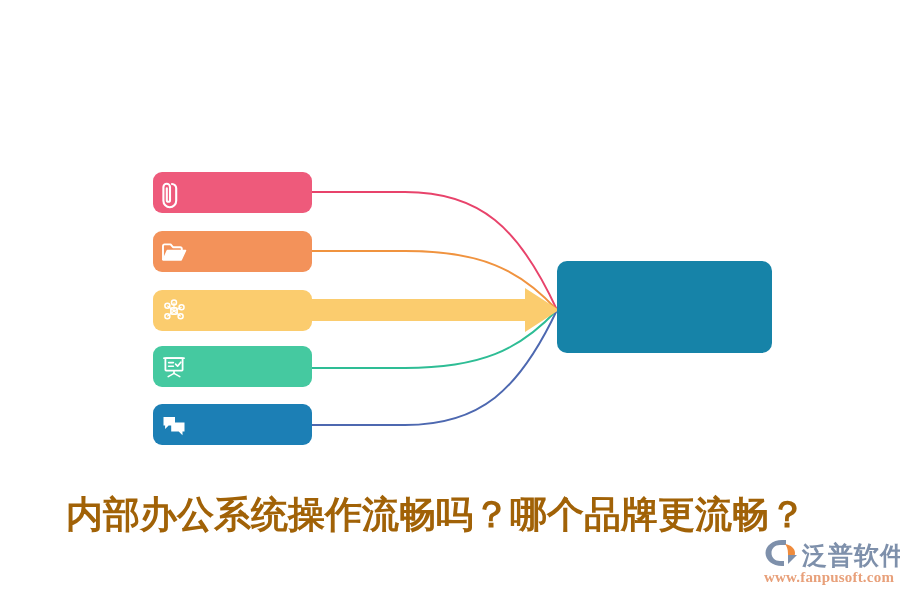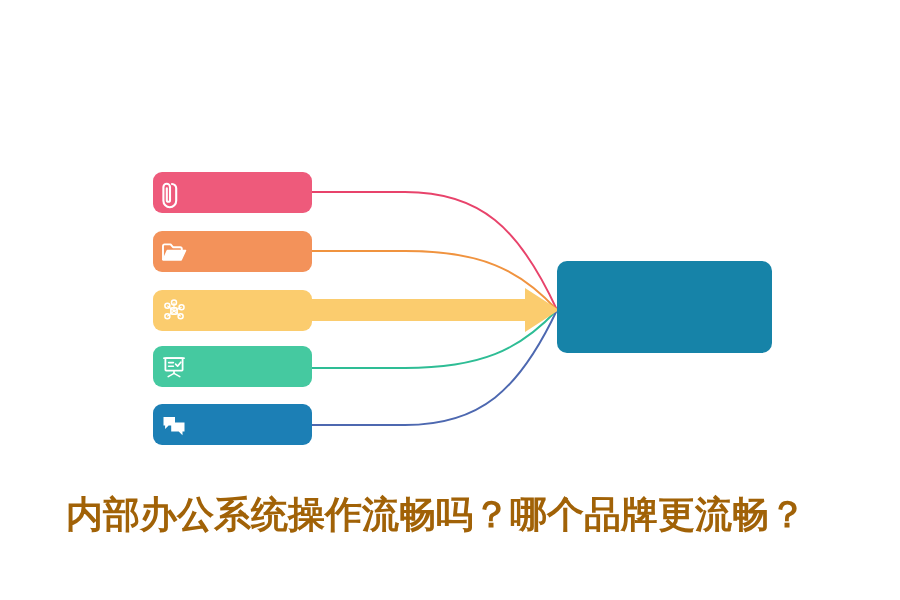--- a/index.html
+++ b/index.html
@@ -149,14 +149,23 @@
           <g>
             <path d="M163.5 417 h11.5 v8.6 h-6.4 l-3.5 3.4 v-3.4 h-1.6 Z" fill="#ffffff"></path>
             <path d="M171.2 422.4 h13.3 v9.2 h-2 v3.7 l-3.8 -3.7 h-7.5 Z" fill="#ffffff"></path>
           </g>
         </g>
       </g>
   </svg>
 
   <div id="title-text">内部办公系统操作流畅吗？哪个品牌更流畅？</div>
 
+  <div id="watermark">
+    <svg id="wm-mark" viewBox="0 0 36 28">
+      <path d="M18 1 C8.5 1 1.5 7 1.5 14 C1.5 21 8.5 27 18 27 L20 27 L20 22 L16 22 C11 22 7.5 18.6 7.5 14 C7.5 9.4 11 6 16 6 L22 6 L22 1 Z" fill="#7e90ab"></path>
+      <path d="M21 5 C27 6 31 9.5 31 14 C31 18 28 21 24 22 L24 15 C24 10 22.8 7 21 5 Z" fill="#ef8b3c"></path>
+      <path d="M24 16 L33 16 L24 25 Z" fill="#7e90ab"></path>
+    </svg>
+    <div id="wm-brand">泛普软件</div>
+    <div id="wm-url">www.fanpusoft.com</div>
+  </div>
 
 </div>
 
 </body></html>

